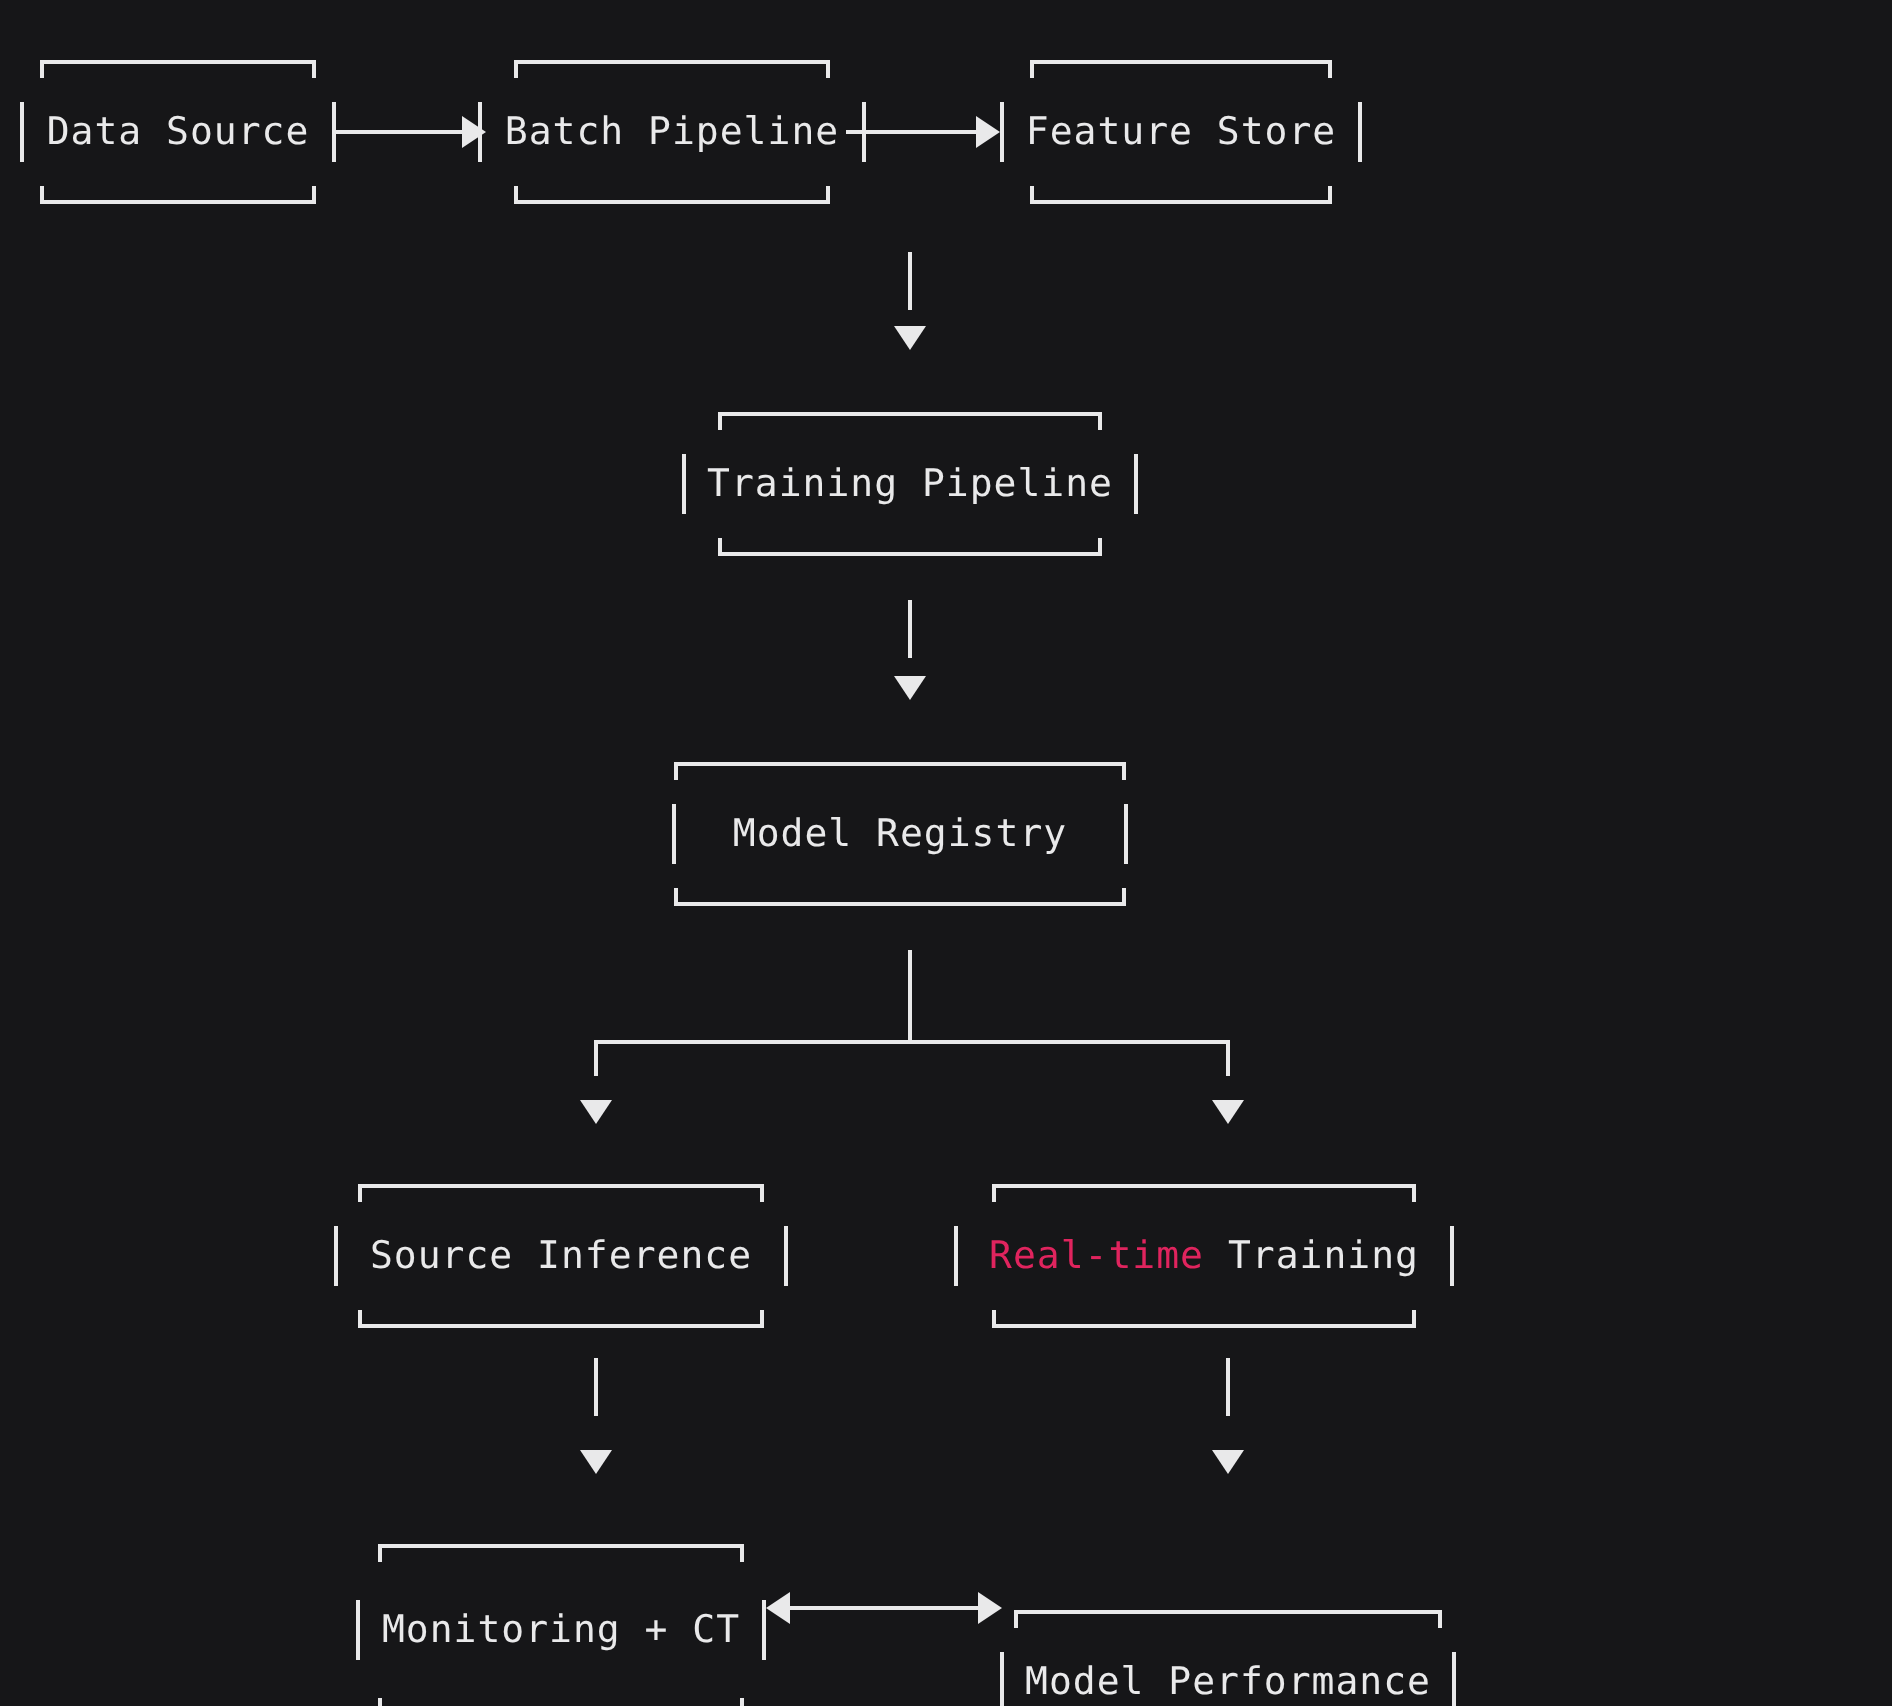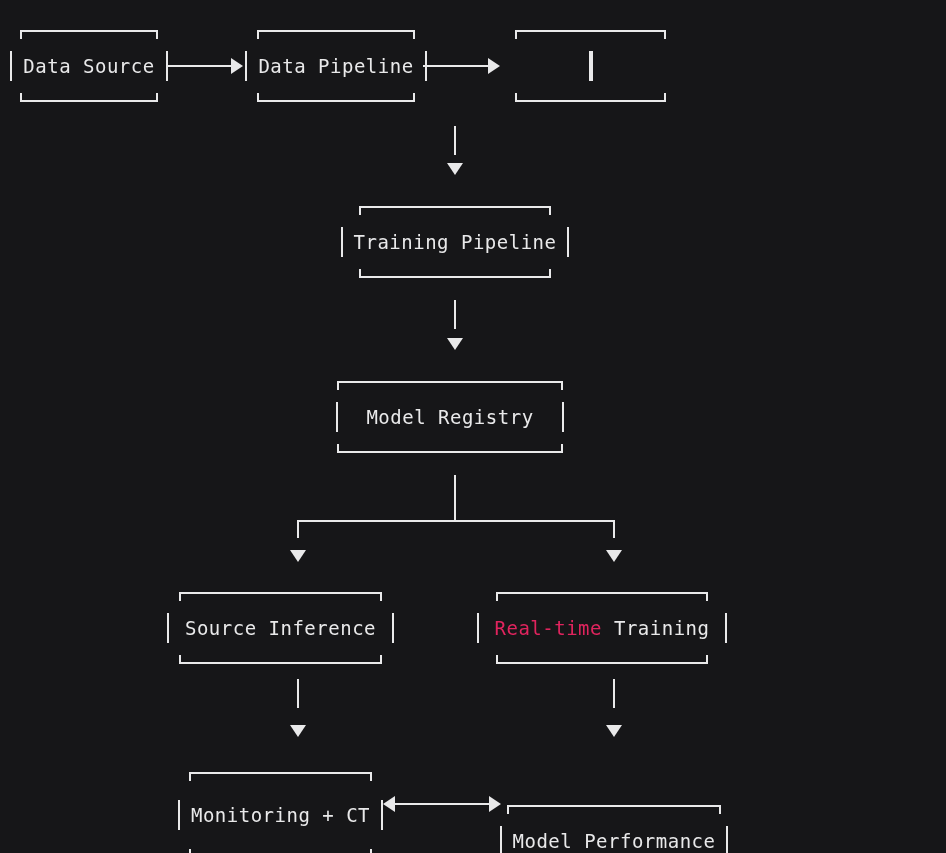--- a/index.html
+++ b/index.html
@@ -131,37 +131,38 @@
 
   <div class="hline" style="left:166px; top:65px; width:68px;"></div>
   <div class="tri-right" style="left:231px; top:58px;"></div>
 
   <div class="node" style="left:250px; top:30px; width:172px; height:72px;">
     <div class="rule top"></div>
     <div class="stub tl"></div>
     <div class="stub tr"></div>
     <div class="row">
       <span class="pipe"></span>
-      <span class="label">Data Pipeline</span>
+      <span class="label">Batch Pipeline</span>
       <span class="pipe"></span>
     </div>
     <div class="rule bot"></div>
     <div class="stub bl"></div>
     <div class="stub br"></div>
   </div>
 
   <div class="hline" style="left:423px; top:65px; width:68px;"></div>
   <div class="tri-right" style="left:488px; top:58px;"></div>
 
   <div class="node" style="left:508px; top:30px; width:165px; height:72px;">
     <div class="rule top"></div>
     <div class="stub tl"></div>
     <div class="stub tr"></div>
     <div class="row">
       <span class="pipe"></span>
+      <span class="label">Feature Store</span>
       <span class="pipe"></span>
     </div>
     <div class="rule bot"></div>
     <div class="stub bl"></div>
     <div class="stub br"></div>
   </div>
 
   <div class="vline" style="left:454px; top:126px; height:29px;"></div>
   <div class="tri-down" style="left:447px; top:163px;"></div>
 

